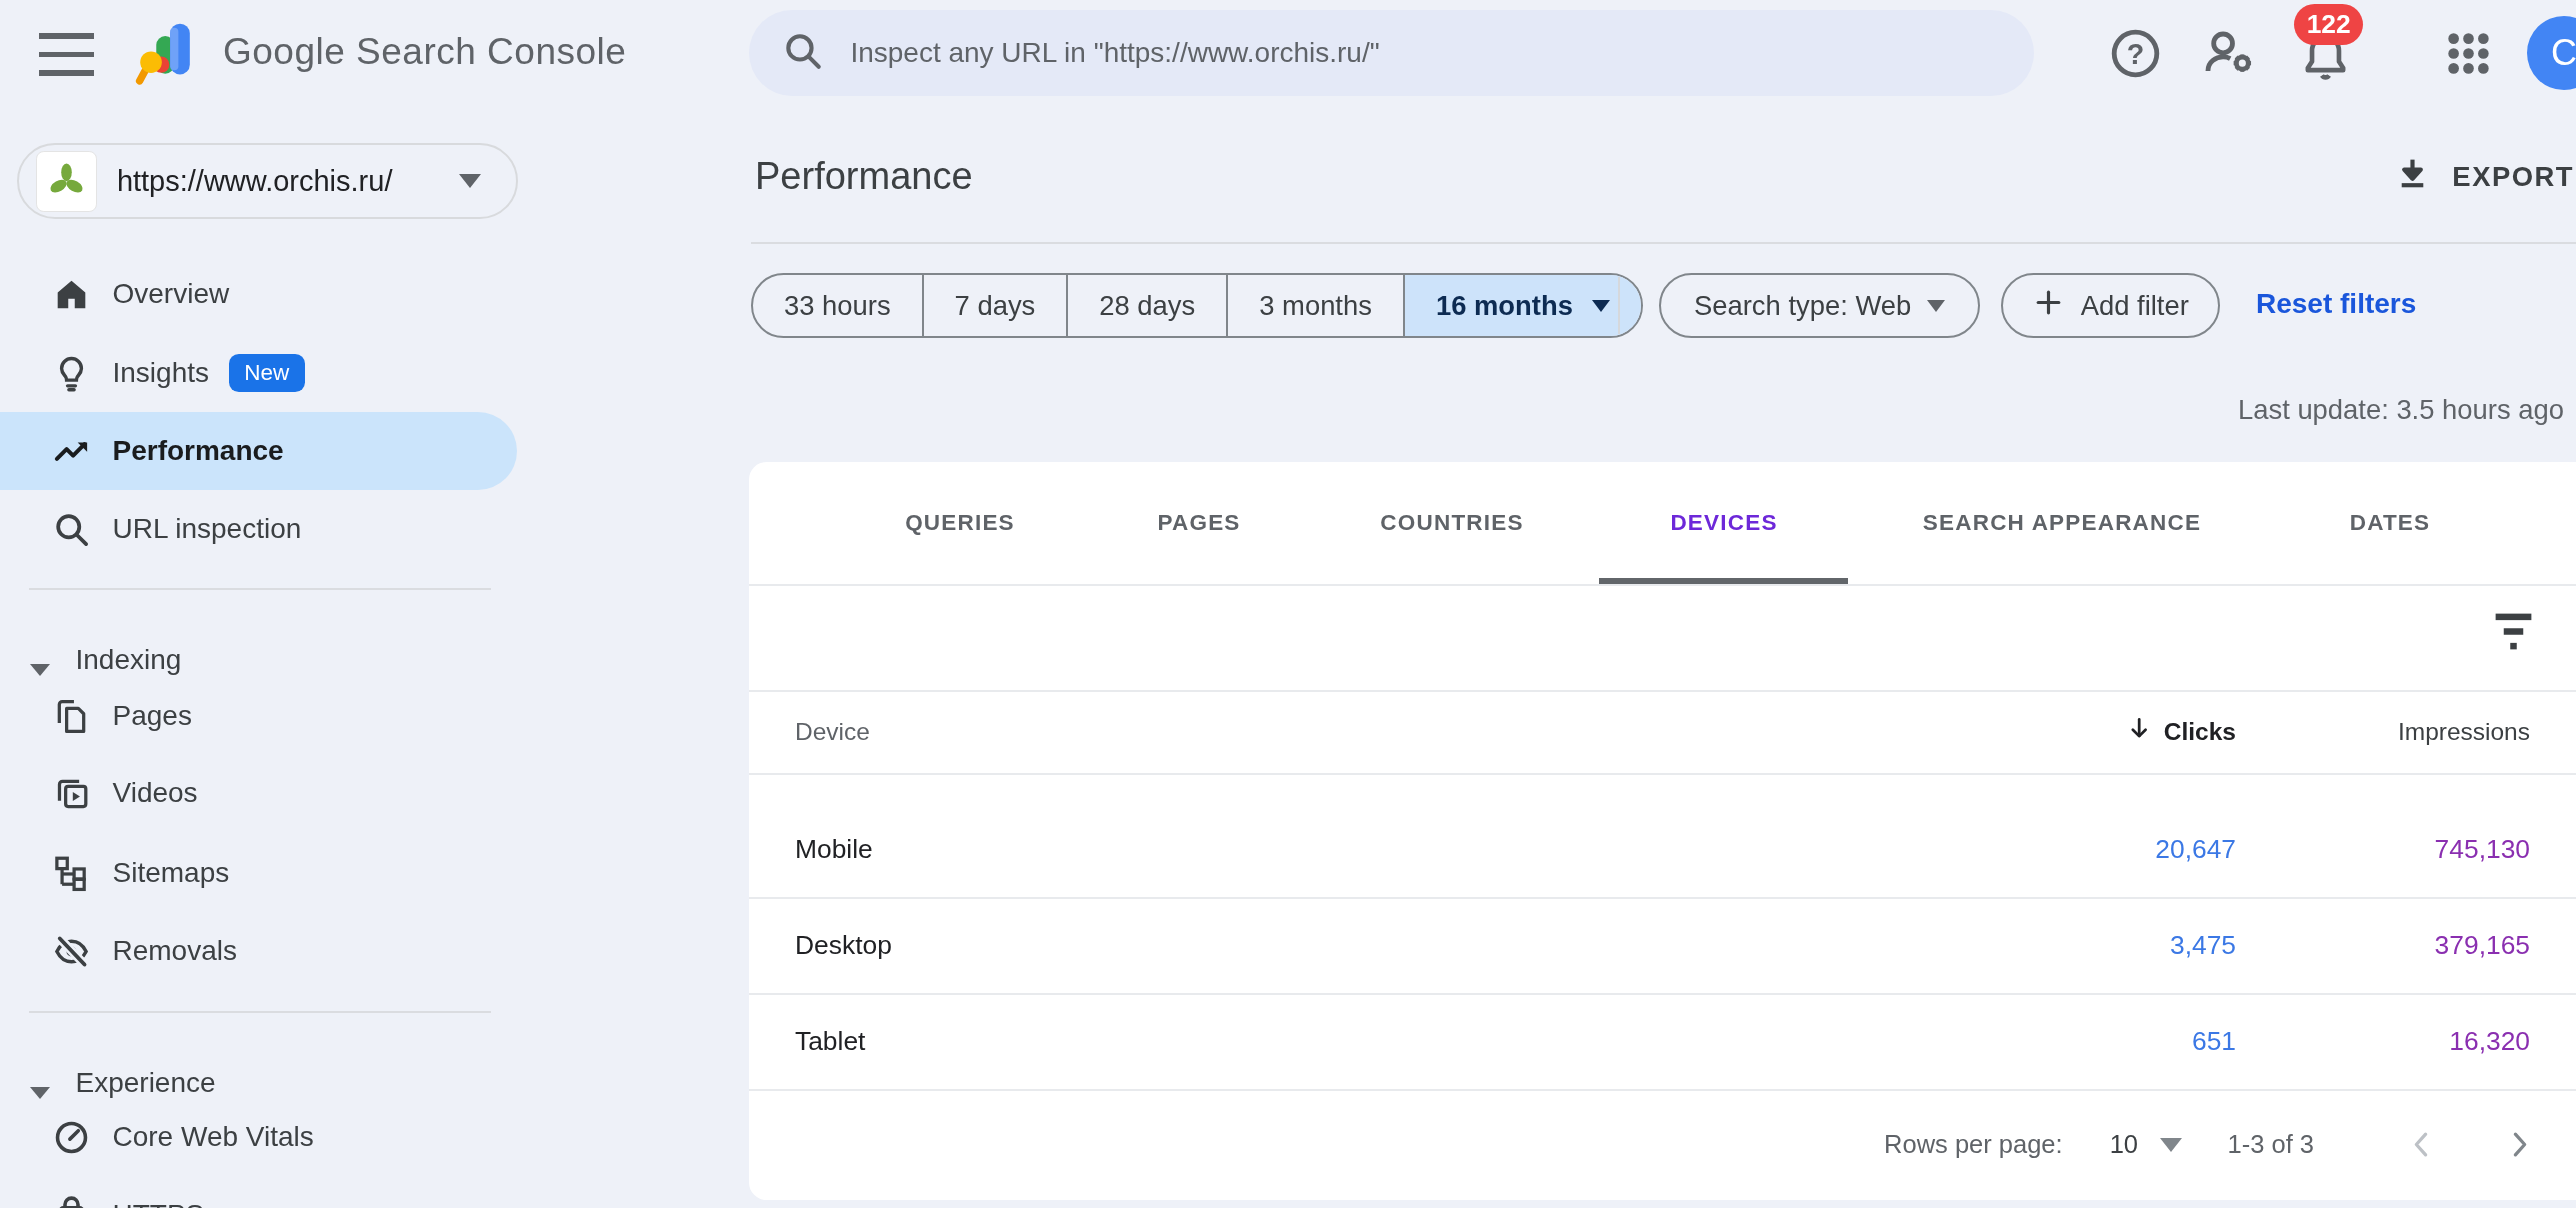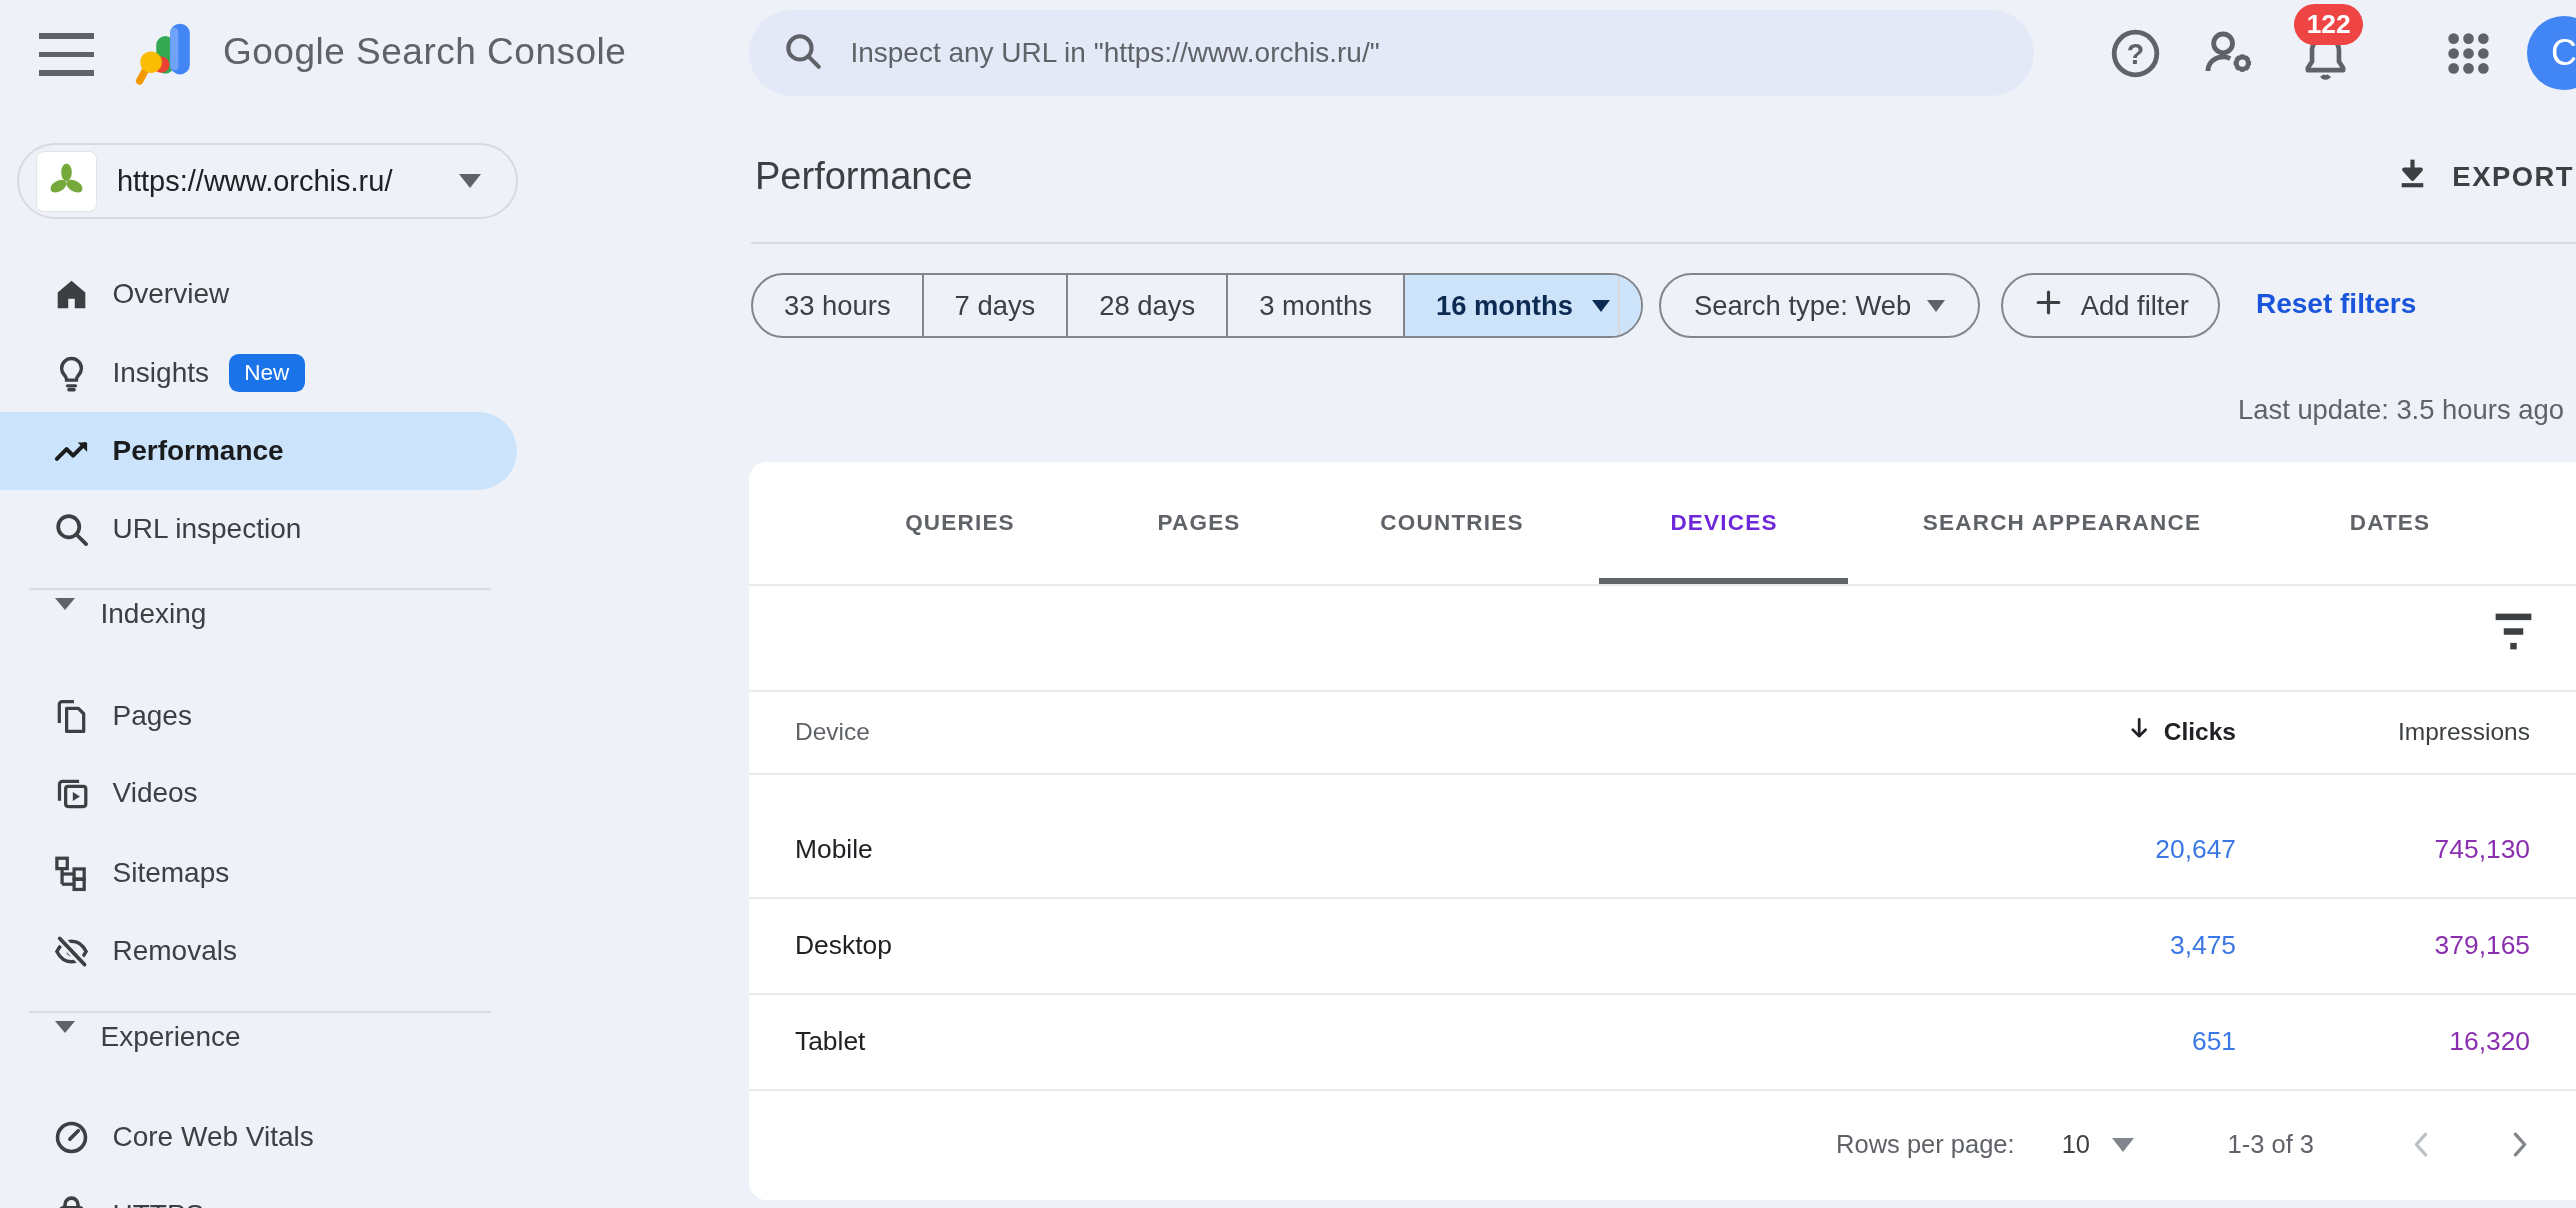--- a/index.html
+++ b/index.html
@@ -36,21 +36,21 @@
   .tri-down { width:0; height:0; border-left:11.8px solid transparent; border-right:11.8px solid transparent; border-top:14.7px solid #5f6368; }
   .property-pill .tri-down { margin-left:auto; margin-right:35px; }
 
   
   .nav-item { left:0; height:78px; width:517px; display:flex; align-items:center; padding-left:52px; cursor:pointer; }
   .nav-item .nicon { width:39px; height:39px; margin-right:21.5px; flex:0 0 39px; }
   .nav-item .nlabel { font-size:28px; color:#3c4043; white-space:nowrap; }
   .nav-item.active { background:#cbe4fb; border-radius:0 39px 39px 0; }
   .nav-item.active .nlabel { color:#1a1c1e; font-weight:bold; }
   .new-badge { margin-left:19.6px; background:#1a73e8; color:#fff; font-size:22.5px; padding:5.9px 15.7px; border-radius:9.8px; }
-  .nav-section { left:0; height:78px; display:flex; align-items:flex-start; padding-left:55px; cursor:pointer; }
+  .nav-section { left:0; height:78px; display:flex; align-items:flex-end; padding-left:30px; cursor:pointer; }
   .nav-section .tri { width:0; height:0; border-left:10.8px solid transparent; border-right:10.8px solid transparent; border-top:12.7px solid #5f6368; }
   .nav-section .nlabel { margin-left:25.5px; font-size:28px; color:#3c4043; }
   .side-div { left:29px; width:462px; height:2px; background:#dadce0; }
   .nav-clip { align-items:flex-start !important; }
   .nav-clip .nlabel { margin-top:9.8px; }
 
   
   .page-title { left:755px; top:155px; font-size:38px; color:#3c4043; }
   .export-btn { right:2px; top:155px; display:flex; align-items:center; gap:21.5px; color:#3c4043; font-size:27.4px; font-weight:bold; letter-spacing:1.5px; cursor:pointer; }
   .title-div { left:751px; top:242px; width:1825px; height:2px; background:#dadce0; }
@@ -84,21 +84,21 @@
   .th-impr { position:absolute; right:95px; top:0; height:83px; display:flex; align-items:center; font-size:24.5px; color:#3c4043; cursor:pointer; }
 
   .trow { position:absolute; left:0; right:0; height:96px; }
   .trow .td-device { position:absolute; left:46px; top:0; height:96px; display:flex; align-items:center; font-size:26.4px; color:#202124; }
   .trow .td-clicks { position:absolute; right:389px; top:0; height:96px; display:flex; align-items:center; font-size:26.4px; color:#3b78e5; }
   .trow .td-impr { position:absolute; right:95px; top:0; height:96px; display:flex; align-items:center; font-size:26.4px; color:#8a2fb0; }
 
   .tfoot { position:absolute; left:0; right:0; top:627px; height:111px; display:flex; align-items:center; justify-content:flex-end; padding-right:86px; font-size:25.5px; color:#5f6368; }
   .tfoot .rpp-value { margin-left:47px; color:#3c4043; cursor:pointer; }
   .tfoot .tri-sm { margin-left:21.5px; width:0; height:0; border-left:11.8px solid transparent; border-right:11.8px solid transparent; border-top:14.7px solid #80868b; cursor:pointer; }
-  .tfoot .range { margin-left:94px; }
+  .tfoot .range { margin-left:46px; }
   .pg-btn { margin-left:88px; width:39px; height:39px; display:flex; align-items:center; justify-content:center; cursor:pointer; }
   .pg-btn.next { margin-left:59px; }
 </style>
 </head>
 <body>
 
 <div id="app">
 
   <div class="abs hamburger">
       <i></i>

